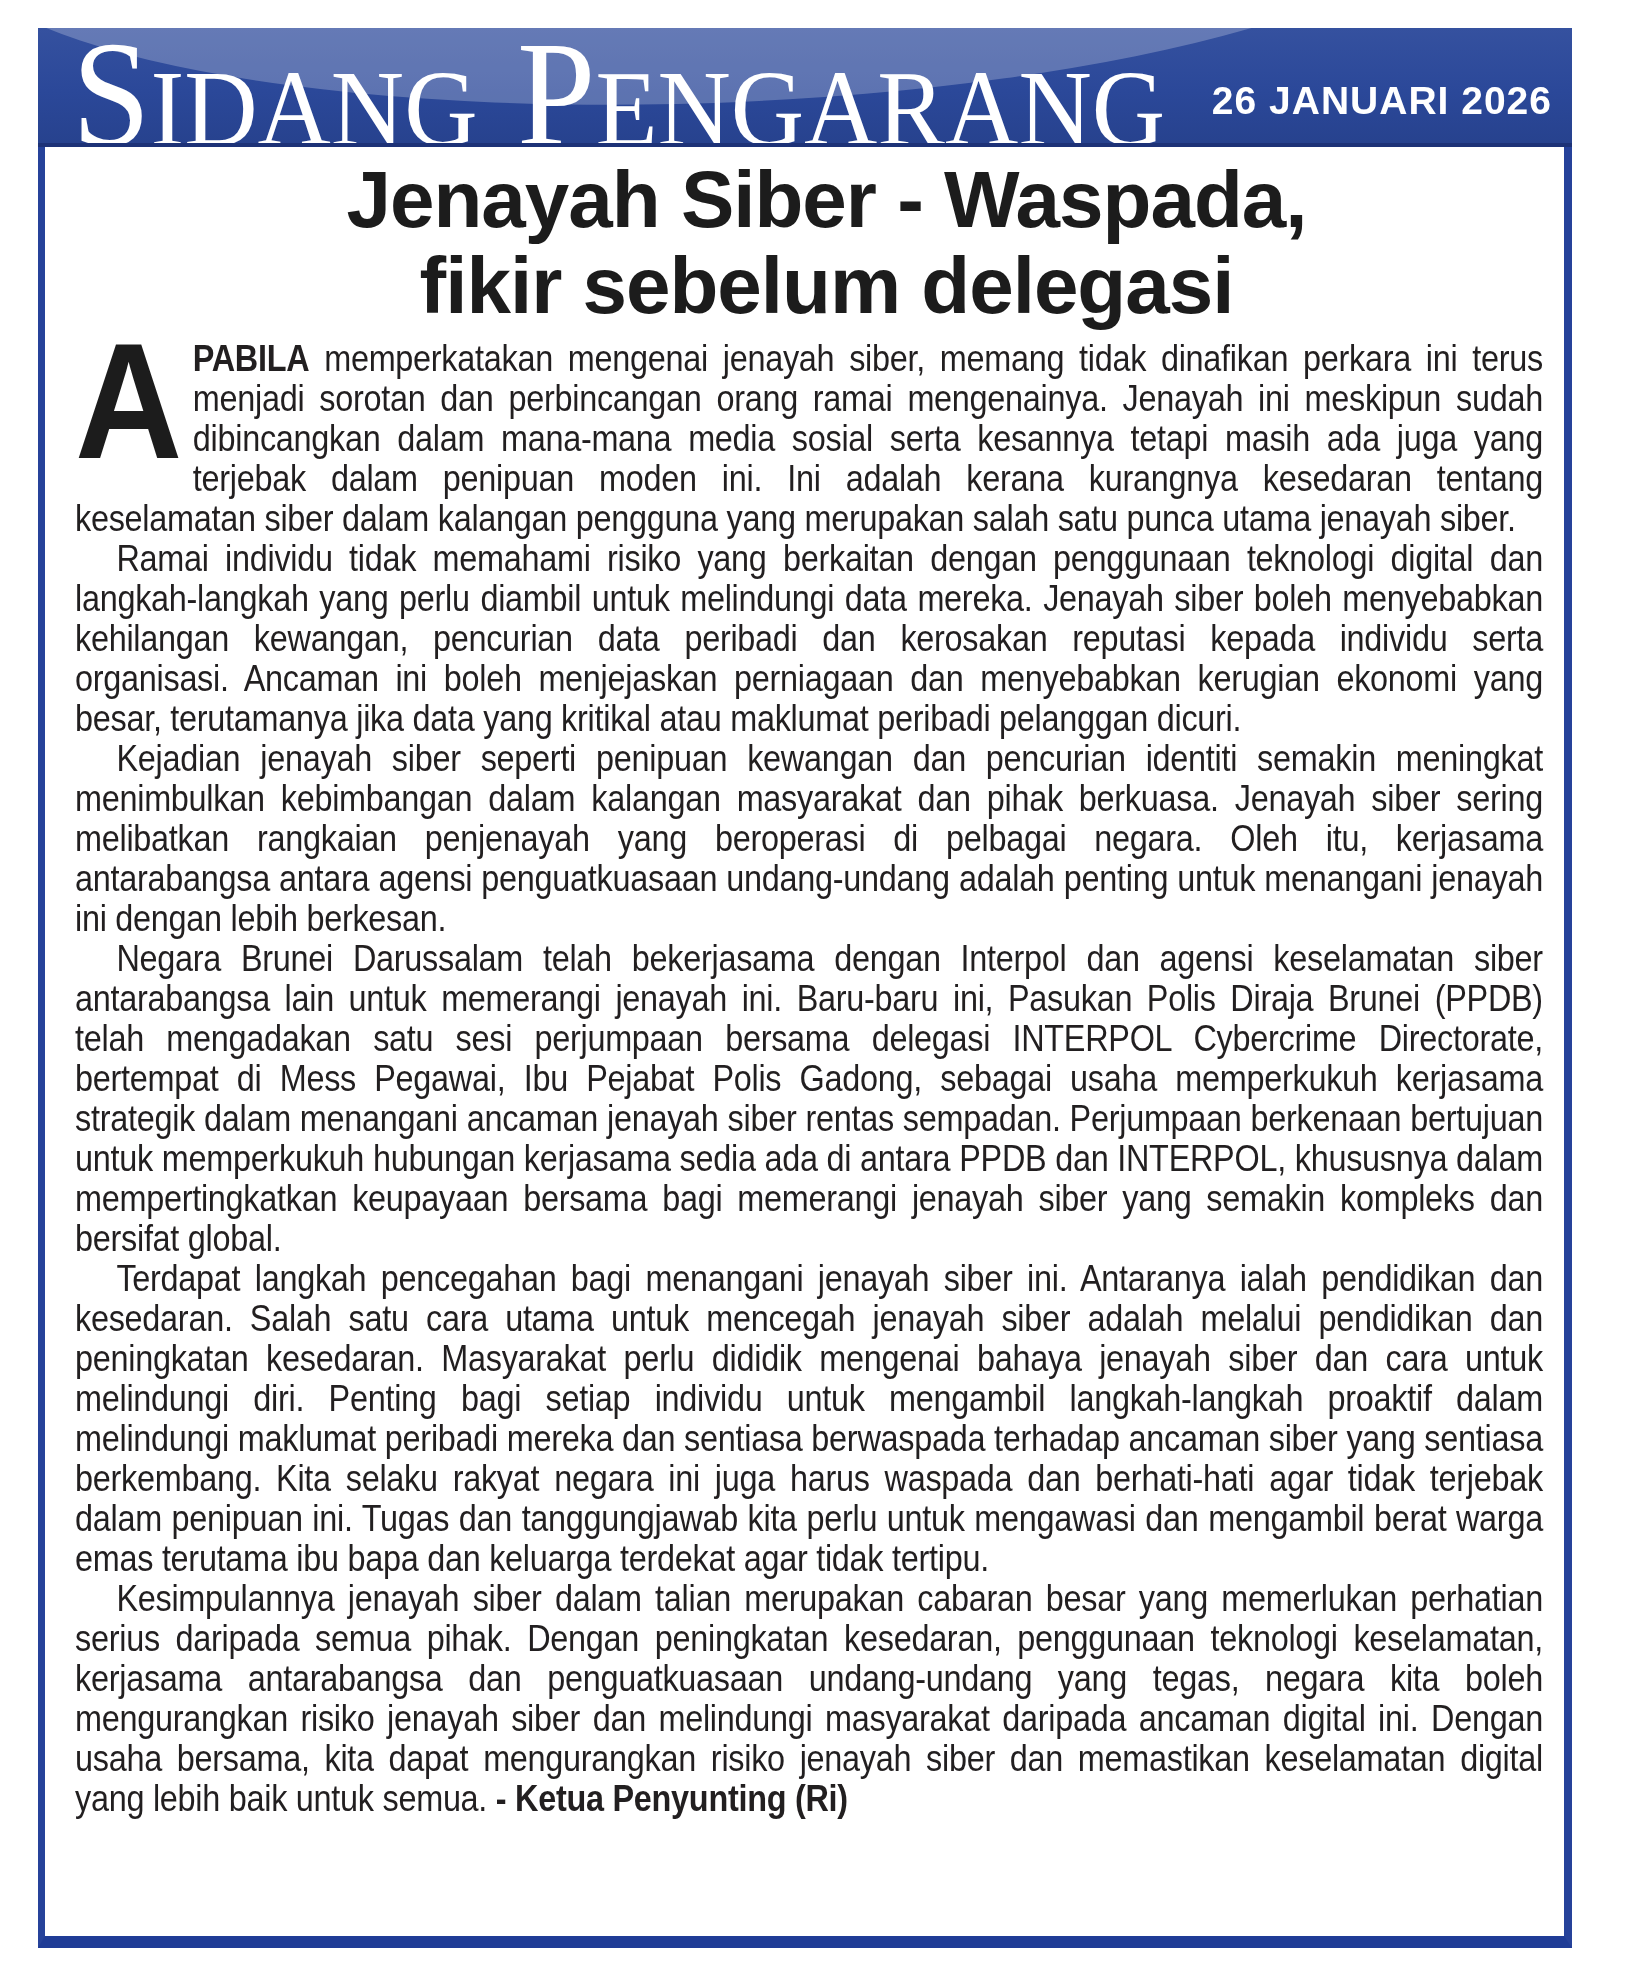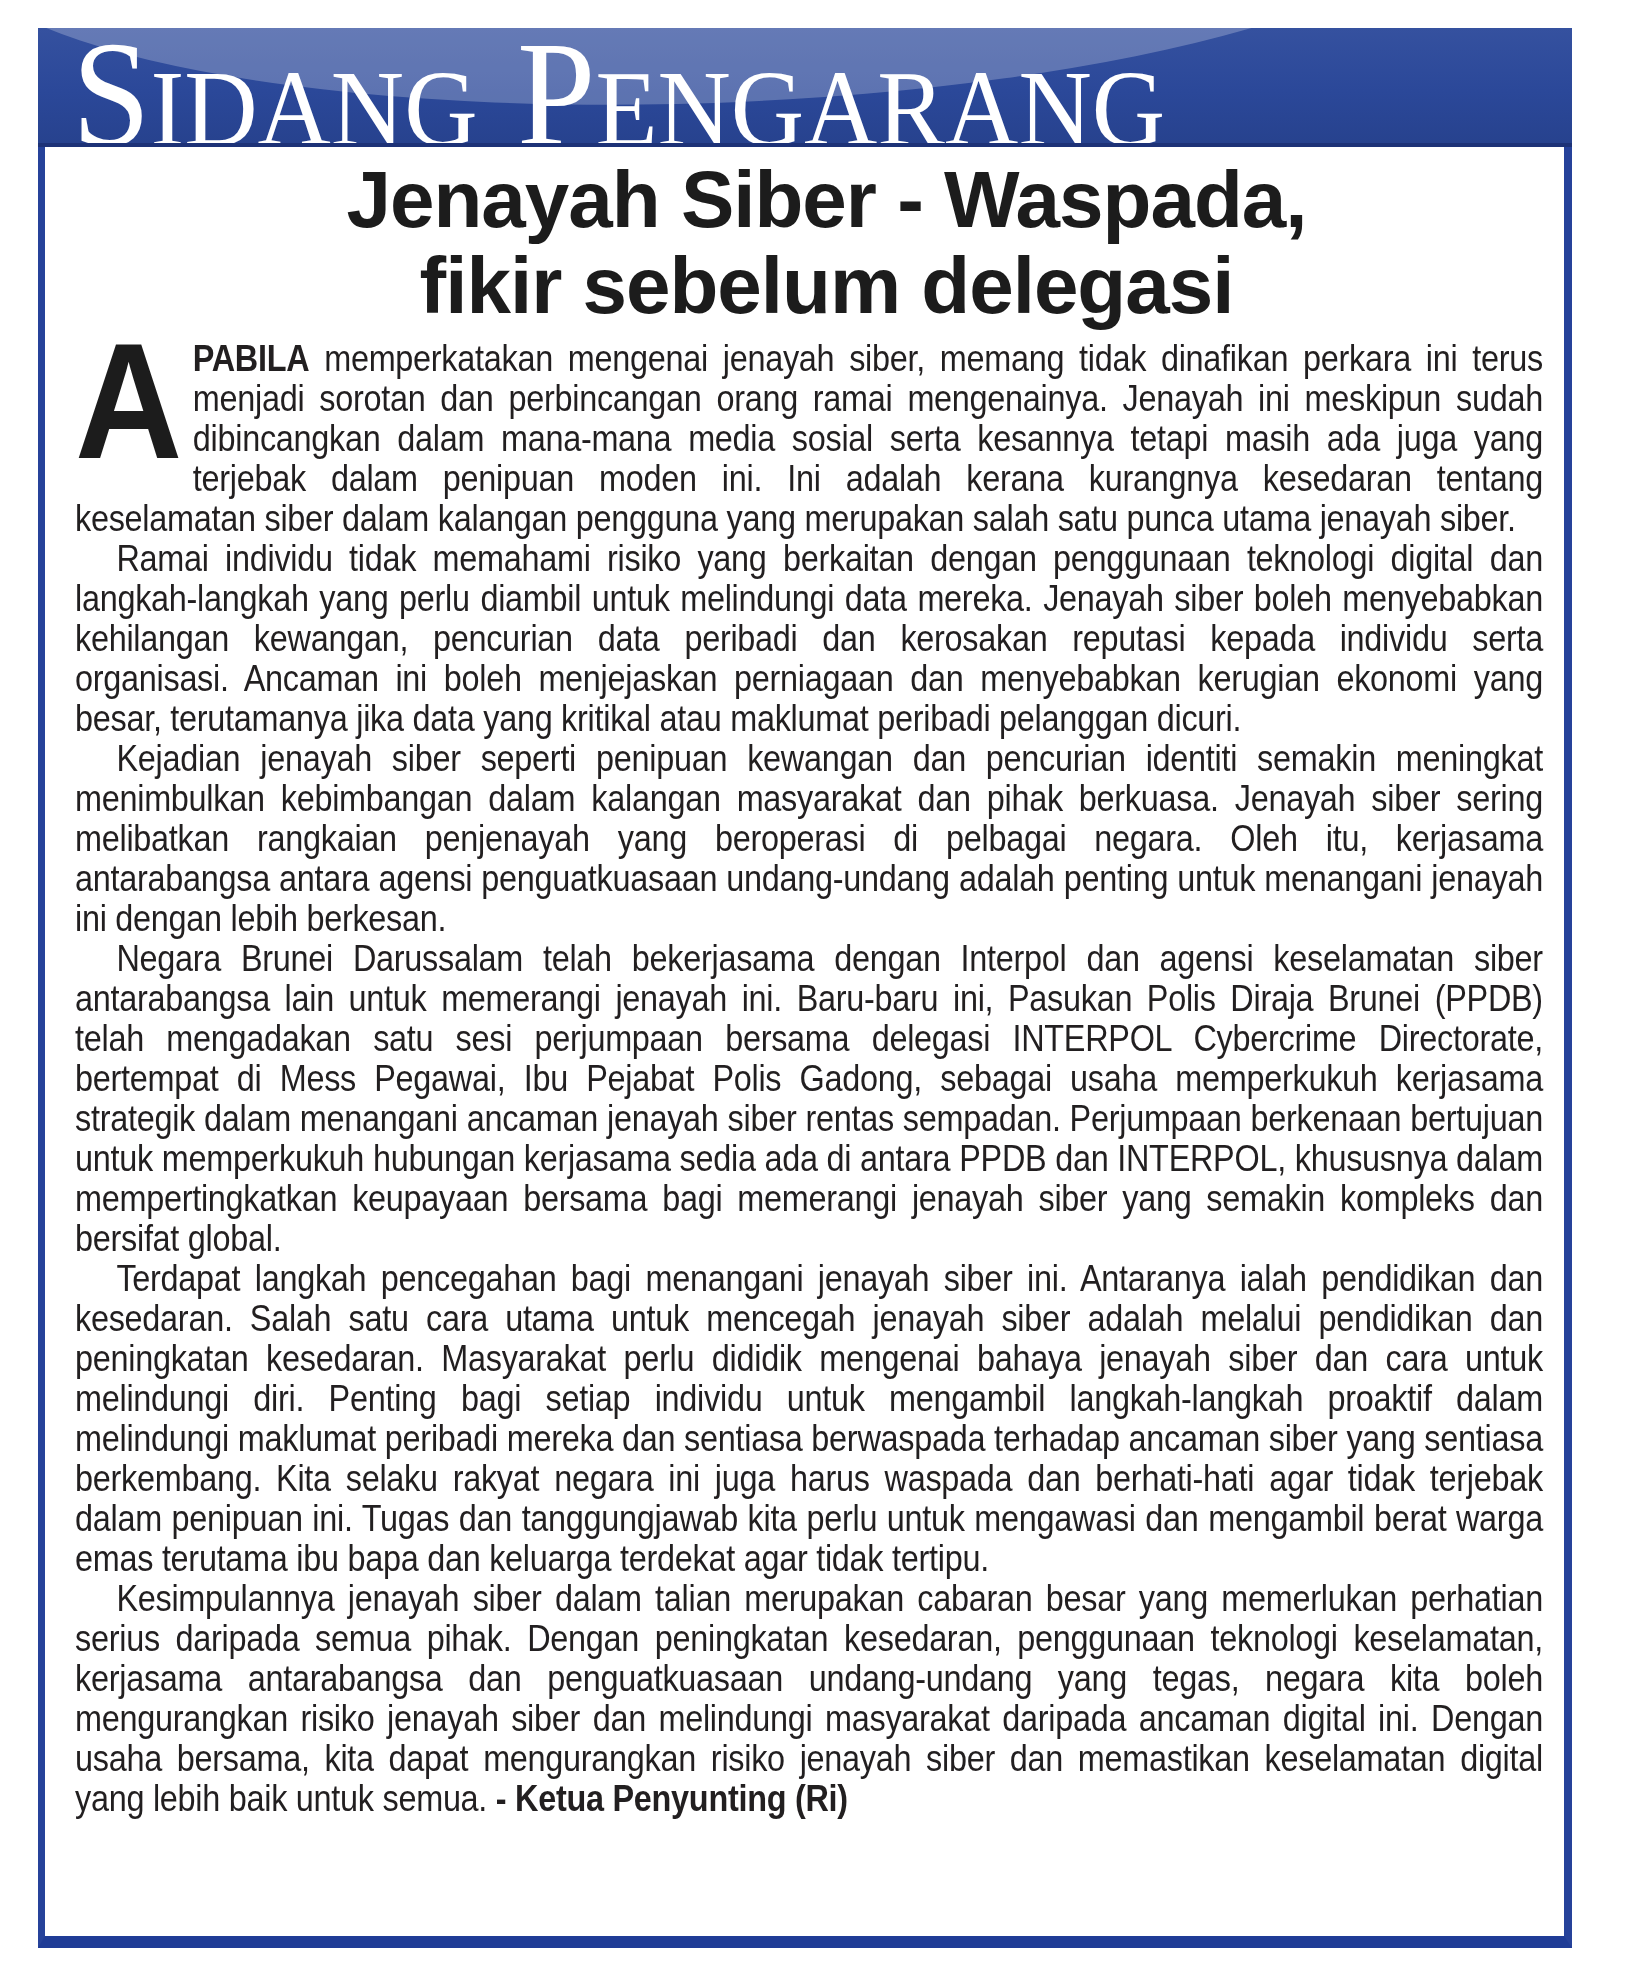--- a/index.html
+++ b/index.html
@@ -59,20 +59,21 @@
 </style>
 </head>
 <body>
 
 <div class="frame">
 
   <div class="banner">
     <div class="masthead-title">
       <span class="cap-big">S</span><span class="cap-small">IDANG</span><span class="cap-big word2">P</span><span class="cap-small">ENGARANG</span>
     </div>
+    <div class="masthead-date">26 JANUARI 2026</div>
   </div>
 
   <div class="article-area">
     <div class="headline">
       <div>Jenayah Siber - Waspada,</div>
       <div>fikir sebelum delegasi</div>
     </div>
 
     <div class="body-copy">
       <div class="condensed">

